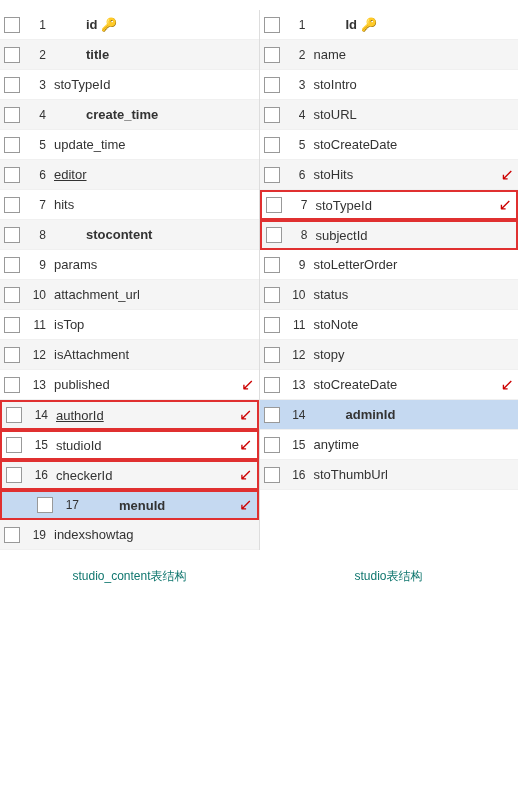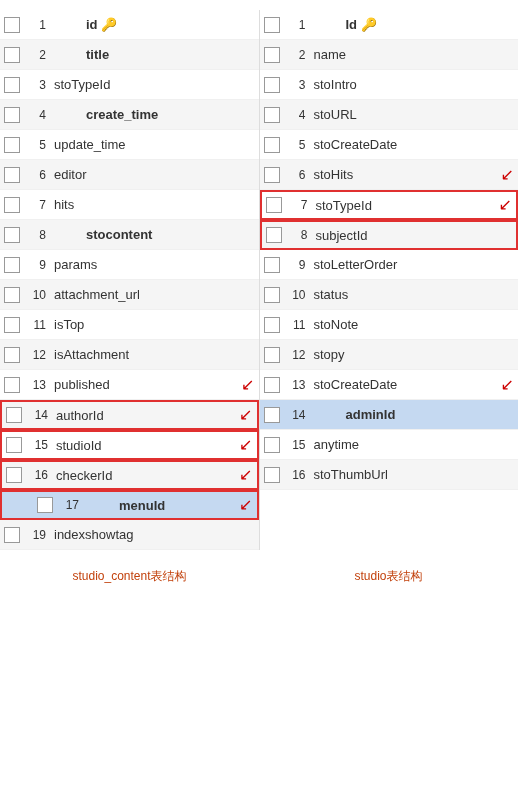--- a/index.html
+++ b/index.html
@@ -61,40 +61,41 @@
     }
     .row-label {
       color: #333;
       font-size: 13px;
     }
     .row-label.bold {
       font-weight: bold;
       margin-left: 32px;
     }
     .row-label.underline {
+      text-decoration: underline;
     }
     .key-icon {
       margin-left: 4px;
       font-size: 13px;
     }
     .arrow {
       margin-left: auto;
       color: #cc0000;
       font-size: 18px;
       line-height: 1;
     }
     .footer {
       display: flex;
       padding: 8px 0;
     }
     .footer-label {
       flex: 1;
       text-align: center;
       font-size: 12px;
-      color: #c2410c;
+      color: #0f766e;
     }
   </style>
 </head>
 <body>
 
 <div class="container">
   <div class="column" id="left-col">
       <div class="row">
         <div class="checkbox"></div>
         <span class="row-num">1</span>

